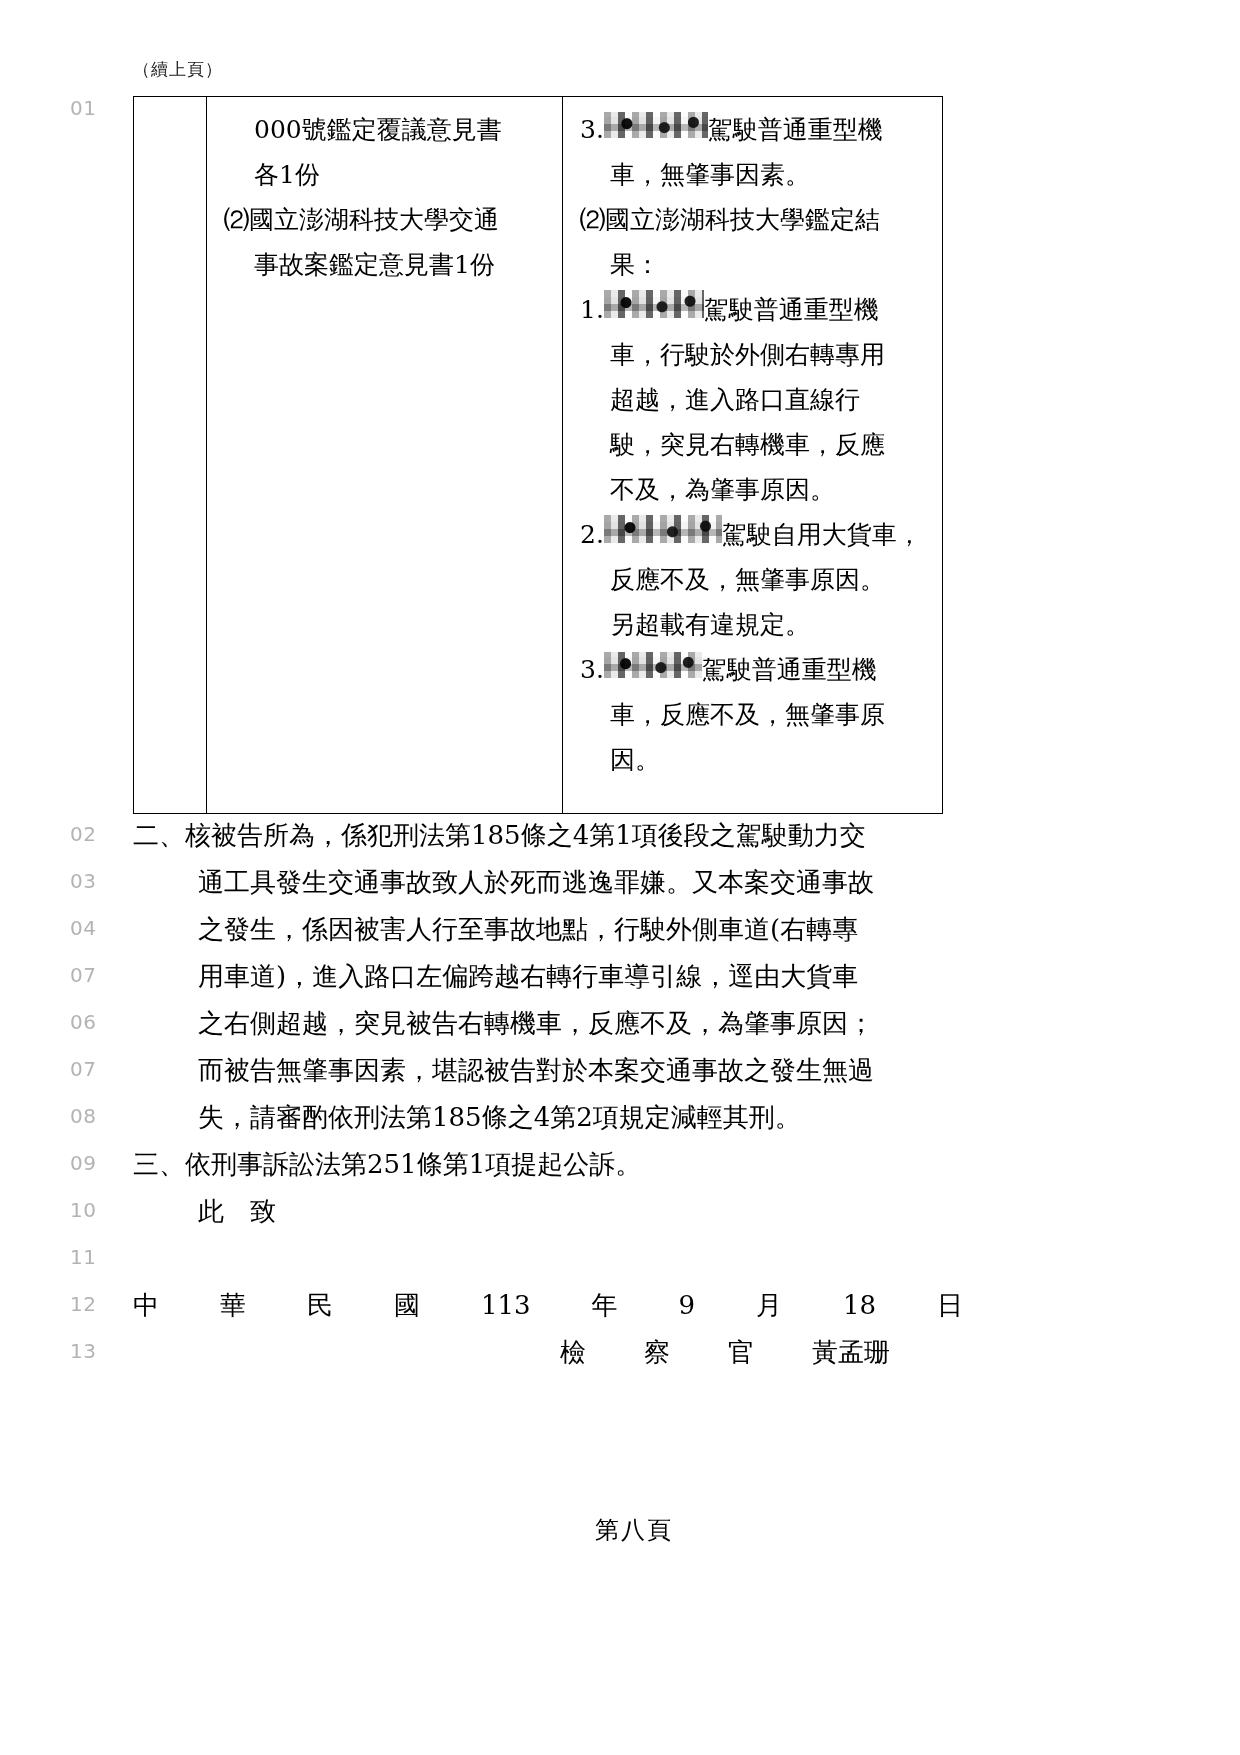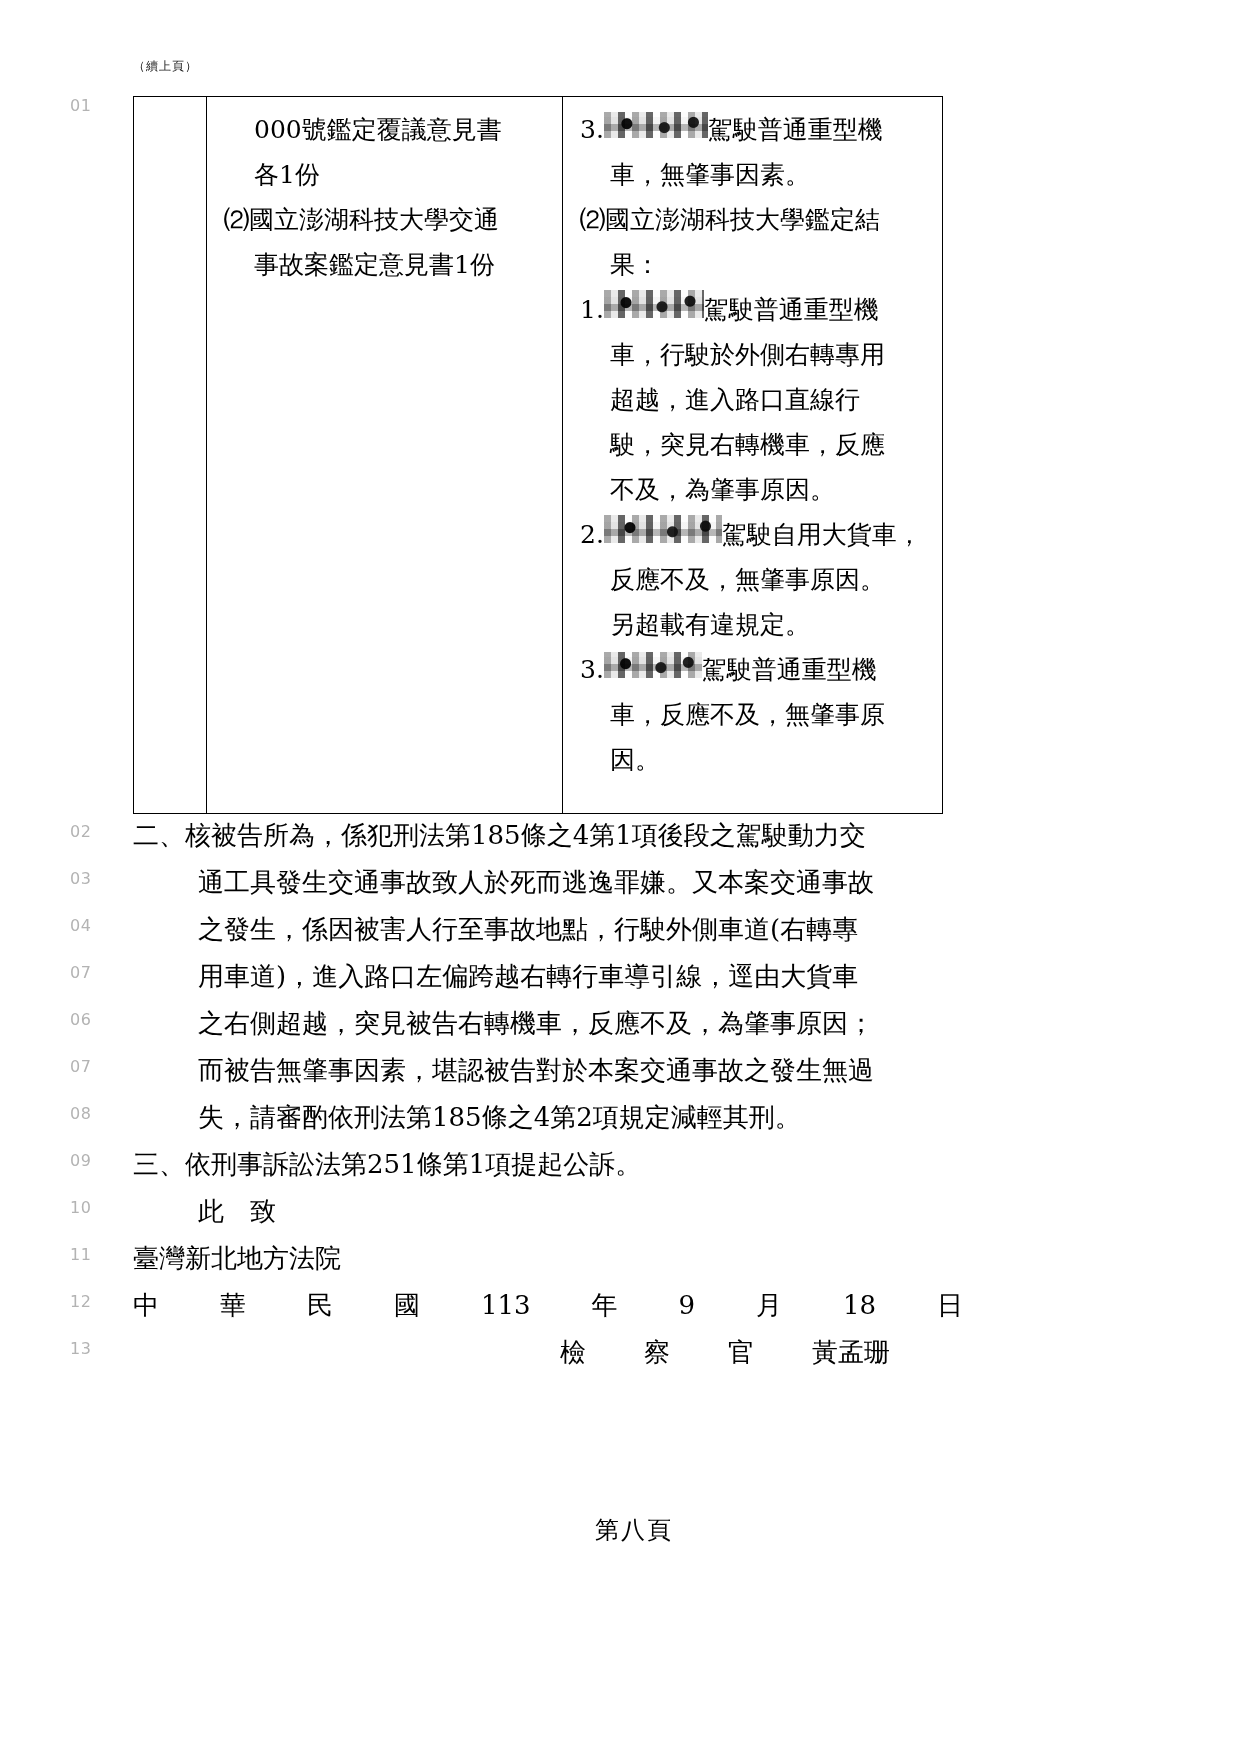--- a/index.html
+++ b/index.html
@@ -19,34 +19,34 @@
   .page {
     position: absolute;
     inset: 0;
   }
 
   
   .cont-header {
     position: absolute;
     left: 133px;
     top: 58px;
-    font-size: 12px;
+    font-size: 17px;
     letter-spacing: 1px;
     color: #1a1a1a;
     white-space: nowrap;
   }
 
   
   .gutter {
     position: absolute;
     left: 70px;
     width: 40px;
     text-align: left;
     font-family: "DejaVu Sans", "Liberation Sans", sans-serif;
-    font-size: 16px;
+    font-size: 20px;
     color: #b3b3b3;
     letter-spacing: 0.5px;
   }
 
   
   .tbl {
     position: absolute;
     left: 133px;
     top: 96px;
     width: 810px;
@@ -335,23 +335,20 @@
 
   <div class="body-line" style="top:1149px">
     <span class="lead">三、</span>
     <span>依刑事訴訟法第251條第1項提起公訴。</span>
   </div>
 
   <div class="body-line indent" style="top:1196px">
     <span>此　致</span>
   </div>
 
-  <div class="body-line" style="top:1243px">
-    <span>臺灣新北地方法院</span>
-  </div>
 
   <div class="body-line" style="top:1290px; left:133px; width:830px;">
     <span class="spread">
       <span>中</span>
       <span>華</span>
       <span>民</span>
       <span>國</span>
       <span>113</span>
       <span>年</span>
       <span>9</span>

